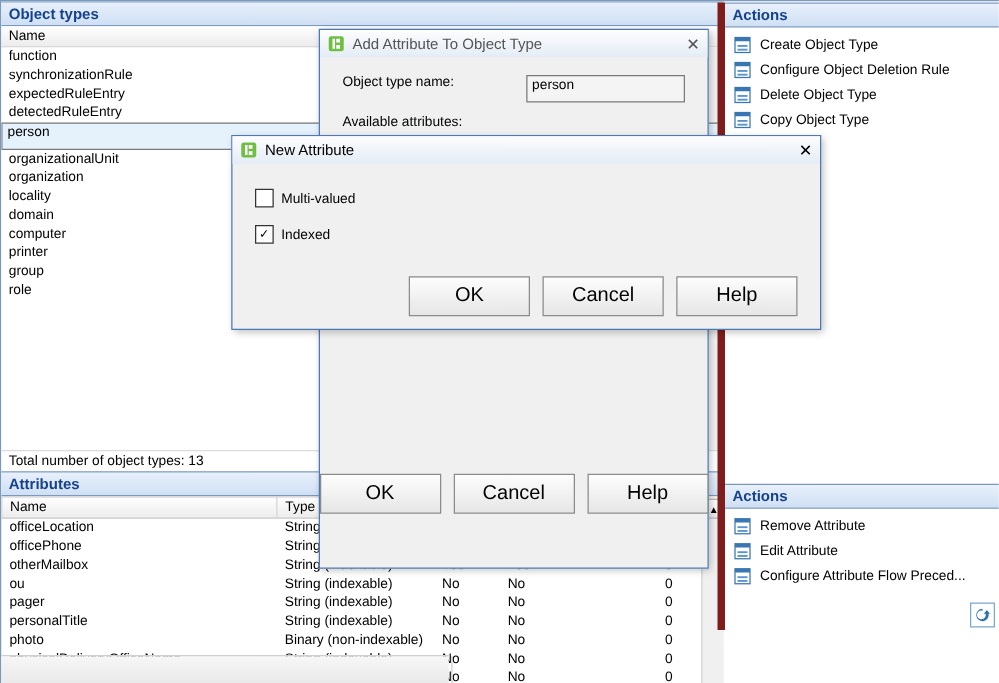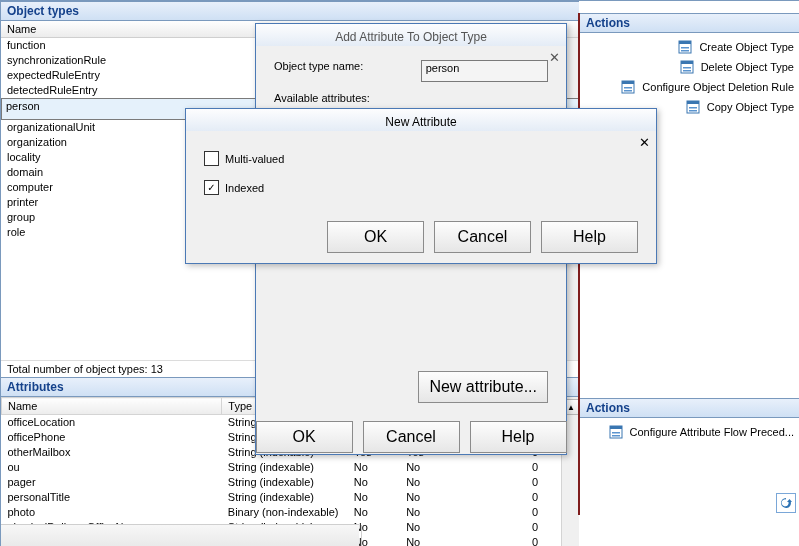--- a/index.html
+++ b/index.html
@@ -1,33 +1,33 @@
 <!DOCTYPE html>
 <html><head>
 <meta charset="utf-8">
 <style>
   html,body{margin:0;padding:0;font-family:"Segoe UI",Tahoma,sans-serif;font-size:11px;color:#000;background:#fff;}
   .app{position:relative;width:799px;height:546px;overflow:hidden;background:#fff;border:1px solid #7a99bd;}
   .left-col{position:absolute;left:0;top:0;width:578px;height:546px;}
-  .right-col{position:absolute;right:0;top:12px;width:220px;height:502px;border-left:2px solid #7f1d1d;}
+  .right-col{position:absolute;right:0;top:1px;width:220px;height:502px;border-left:6px solid #7f1d1d;}
   .panel-header{background:linear-gradient(#e8f0fb,#cfe0f4);border:1px solid #7a99bd;border-left:none;border-right:none;font-size:12px;font-weight:bold;color:#15428b;padding:2px 6px;}
   .list-head{background:linear-gradient(#fefefe,#ececec);border-bottom:1px solid #cfcfcf;padding:2px 6px;font-size:11px;color:#000;}
   .list-body{background:#fff;}
   .list-row{padding:0 6px;line-height:15px;white-space:nowrap;}
   .list-row.sel{background:#e5f1fb;}
   .actions-body{padding:4px 2px;}
-  .action-item{display:flex;align-items:center;padding:2px 4px;gap:6px;justify-content:flex-end;}
+  .action-item{display:flex;align-items:center;padding:2px 4px;gap:6px;}
   .action-item svg{flex:none;}
   .status-row{padding:2px 6px;background:#fff;border-top:1px solid #dcdcdc;}
   .attr-table{width:100%;border-collapse:collapse;table-layout:fixed;font-size:11px;}
   .attr-table th{background:linear-gradient(#fefefe,#ececec);border:1px solid #d4d4d4;text-align:left;padding:2px 6px;font-weight:normal;}
   .attr-table td{padding:0 6px;line-height:15px;white-space:nowrap;overflow:hidden;}
   .scroll-stub{position:absolute;right:0;top:0;width:17px;background:#f0f0f0;border-left:1px solid #d4d4d4;}
   .dialog{position:absolute;background:#f0f0f0;border:1px solid #4b79b5;box-shadow:2px 2px 6px rgba(0,0,0,.25);}
-  .dialog-title{display:flex;align-items:center;gap:6px;height:22px;padding:0 6px;background:linear-gradient(#fdfdfe,#e4ecf6);color:#555;font-size:12px;flex-direction:column;}
+  .dialog-title{display:flex;align-items:center;gap:6px;height:22px;padding:0 6px;background:linear-gradient(#fdfdfe,#e4ecf6);color:#555;font-size:12px;}
   .dialog-title.active{color:#000;}
   .dialog-title .xbtn{margin-left:auto;font-family:Arial;font-size:13px;color:#555;cursor:default;}
   .dialog-body{padding:14px 18px 10px;}
   .form-row{display:flex;margin-bottom:10px;}
   .form-row label{width:150px;}
   .tx{border:1px solid #7a7a7a;background:#fff;height:18px;padding:1px 4px;font-size:11px;}
   .sel{border:1px solid #7a7a7a;background:#fff;height:20px;padding:0 4px;font-size:11px;position:relative;}
   .sel .caret{position:absolute;right:2px;top:2px;width:14px;height:14px;border-left:1px solid #a0a0a0;display:flex;align-items:center;justify-content:center;}
   .chk{display:flex;align-items:center;gap:6px;margin:6px 0 0 0;}
   .chk-box{width:13px;height:13px;border:1px solid #333;background:#fff;display:flex;align-items:center;justify-content:center;font-size:10px;line-height:10px;}
@@ -185,43 +185,61 @@
           </svg>
           <span>Create Object Type</span>
         </div>
         <div class="action-item">
           <svg width="16" height="16">
             <rect x="2" y="2" width="12" height="12" fill="#fff" stroke="#3a76b1"></rect>
             <rect x="2" y="2" width="12" height="3" fill="#3a76b1"></rect>
             <rect x="4" y="8" width="8" height="1.5" fill="#5a94cf"></rect>
             <rect x="4" y="11" width="8" height="1.5" fill="#5a94cf"></rect>
           </svg>
+          <span>Configure Object Deletion Rule</span>
+        </div>
+        <div class="action-item">
+          <svg width="16" height="16">
+            <rect x="2" y="2" width="12" height="12" fill="#fff" stroke="#3a76b1"></rect>
+            <rect x="2" y="2" width="12" height="3" fill="#3a76b1"></rect>
+            <rect x="4" y="8" width="8" height="1.5" fill="#5a94cf"></rect>
+            <rect x="4" y="11" width="8" height="1.5" fill="#5a94cf"></rect>
+          </svg>
           <span>Delete Object Type</span>
-        </div>
-        <div class="action-item">
-          <svg width="16" height="16">
-            <rect x="2" y="2" width="12" height="12" fill="#fff" stroke="#3a76b1"></rect>
-            <rect x="2" y="2" width="12" height="3" fill="#3a76b1"></rect>
-            <rect x="4" y="8" width="8" height="1.5" fill="#5a94cf"></rect>
-            <rect x="4" y="11" width="8" height="1.5" fill="#5a94cf"></rect>
-          </svg>
-          <span>Configure Object Deletion Rule</span>
         </div>
         <div class="action-item">
           <svg width="16" height="16">
             <rect x="2" y="2" width="12" height="12" fill="#fff" stroke="#3a76b1"></rect>
             <rect x="2" y="2" width="12" height="3" fill="#3a76b1"></rect>
             <rect x="4" y="8" width="8" height="1.5" fill="#5a94cf"></rect>
             <rect x="4" y="11" width="8" height="1.5" fill="#5a94cf"></rect>
           </svg>
           <span>Copy Object Type</span>
         </div>
       </div>
     <div class="panel-header">Actions</div>
     <div class="actions-body" id="actions-bottom">
+        <div class="action-item">
+          <svg width="16" height="16">
+            <rect x="2" y="2" width="12" height="12" fill="#fff" stroke="#3a76b1"></rect>
+            <rect x="2" y="2" width="12" height="3" fill="#3a76b1"></rect>
+            <rect x="4" y="8" width="8" height="1.5" fill="#5a94cf"></rect>
+            <rect x="4" y="11" width="8" height="1.5" fill="#5a94cf"></rect>
+          </svg>
+          <span>Remove Attribute</span>
+        </div>
+        <div class="action-item">
+          <svg width="16" height="16">
+            <rect x="2" y="2" width="12" height="12" fill="#fff" stroke="#3a76b1"></rect>
+            <rect x="2" y="2" width="12" height="3" fill="#3a76b1"></rect>
+            <rect x="4" y="8" width="8" height="1.5" fill="#5a94cf"></rect>
+            <rect x="4" y="11" width="8" height="1.5" fill="#5a94cf"></rect>
+          </svg>
+          <span>Edit Attribute</span>
+        </div>
         <div class="action-item">
           <svg width="16" height="16">
             <rect x="2" y="2" width="12" height="12" fill="#fff" stroke="#3a76b1"></rect>
             <rect x="2" y="2" width="12" height="3" fill="#3a76b1"></rect>
             <rect x="4" y="8" width="8" height="1.5" fill="#5a94cf"></rect>
             <rect x="4" y="11" width="8" height="1.5" fill="#5a94cf"></rect>
           </svg>
           <span>Configure Attribute Flow Preced...</span>
         </div>
       </div>
@@ -245,23 +263,20 @@
     </div>
     <div class="dialog-body">
       <div class="form-row">
         <label>Object type name:</label>
         <div class="tx" style="width:120px;background:#f4f4f4;">person</div>
       </div>
       <div class="form-row" style="margin-bottom:2px;">
         <label>Available attributes:</label>
       </div>
       <div style="height:255px;"></div>
-      <div class="btn-row">
-        <span class="btn">New attribute...</span>
-      </div>
       <div class="btn-row" style="justify-content:center;margin-top:18px;">
         <span class="btn">OK</span>
         <span class="btn">Cancel</span>
         <span class="btn">Help</span>
       </div>
     </div>
   </div>
 
   <div class="dialog" style="left:184px;top:107px;width:470px;">
     <div class="dialog-title active">

